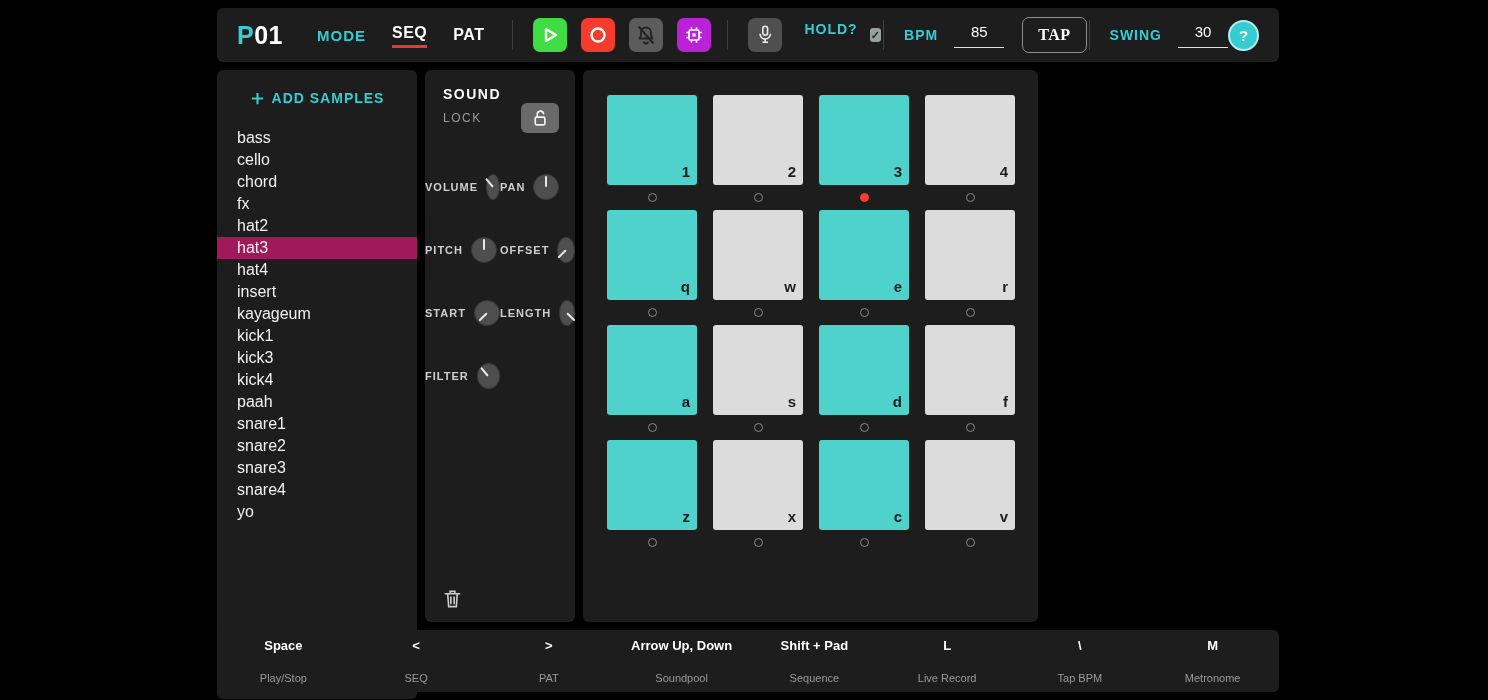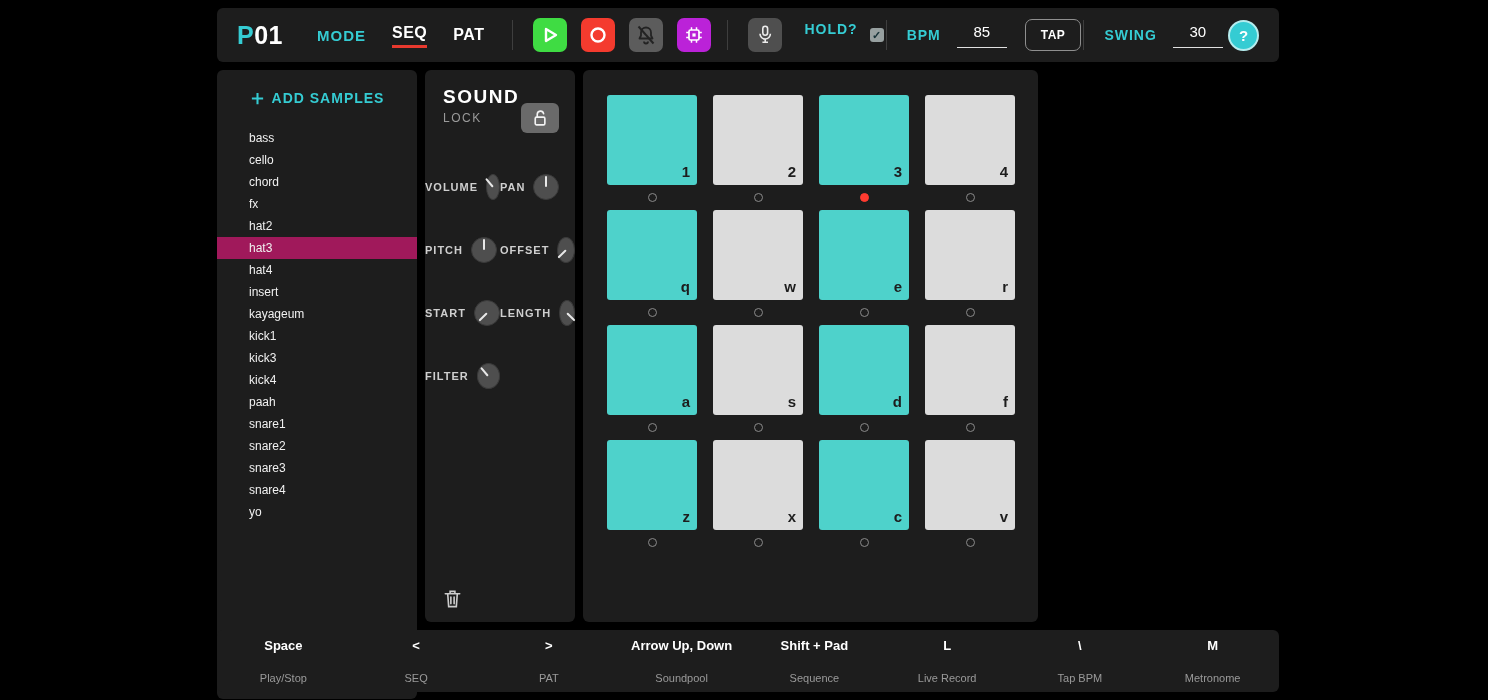--- a/index.html
+++ b/index.html
@@ -20,35 +20,35 @@
   .mode-btn.active{border-bottom:3px solid var(--redline)}
   .vdiv{width:1px;height:30px;background:#3e3e3e;margin:0 20px 0 2px;flex:none}
   .sqbtn{width:34px;height:34px;border-radius:7px;border:none;display:flex;align-items:center;justify-content:center;margin-right:14px;cursor:pointer;padding:0;flex:none}
   .play-btn{background:var(--play)} .rec-btn{background:var(--record)}
   .graybtn{background:#5c5c5c} .purplebtn{background:var(--purple)} .micbtn{background:#4f4f4f}
   .hold{color:var(--accent);font-weight:bold;font-size:14px;letter-spacing:1px;margin:0 12px 12px 8px}
   .checkbox{width:14px;height:14px;border-radius:3px;background:#97a0a0;display:flex;align-items:center;justify-content:center;color:#173238;cursor:pointer;font-size:11px}
   .checkbox.checked::after{content:"\2713";font-weight:bold}
   .num-label{color:var(--accent);font-weight:bold;font-size:14px;letter-spacing:1px;margin-right:16px}
   .num-input{width:50px;background:transparent;border:none;border-bottom:1px solid #e0e0e0;color:#fff;font-size:15px;text-align:center;padding:0 0 7px;font-family:inherit;outline:none}
-  .tap{border:1.5px solid #8f8f8f;background:transparent;color:#fff;font-weight:bold;font-size:12px;letter-spacing:.5px;border-radius:7px;padding:8px 15px;margin-left:18px;cursor:pointer;font-family:Liberation Sans, sans-serif}
+  .tap{border:1.5px solid #8f8f8f;background:transparent;color:#fff;font-weight:bold;font-size:16px;letter-spacing:.5px;border-radius:7px;padding:8px 15px;margin-left:18px;cursor:pointer;font-family:Liberation Serif, serif}
   .help{margin-left:auto;width:31px;height:31px;border-radius:50%;background:var(--accent);border:2px solid #b5ecee;color:#fff;font-weight:bold;font-size:15px;display:flex;align-items:center;justify-content:center;cursor:pointer;font-family:inherit;flex:none}
 
   
   .samples{left:217px;top:70px;width:200px;height:629px}
   .add{position:absolute;top:20px;left:0;width:100%;display:flex;align-items:center;justify-content:center;gap:7px;color:var(--accent);font-weight:bold;font-size:14px;letter-spacing:1px;cursor:pointer}
   .slist{position:absolute;top:57px;left:0;width:100%;margin:0;padding:0;list-style:none}
-  .slist li{height:22px;line-height:22px;padding-left:32px;font-size:12px;color:#f0f0f0;cursor:pointer}
+  .slist li{height:22px;line-height:22px;padding-left:20px;font-size:16px;color:#f0f0f0;cursor:pointer}
   .slist li.selected{background:var(--highlight)}
   .pfoot{position:absolute;bottom:12px;left:0;width:100%;display:flex;justify-content:space-between;padding:0 16px}
   .iconbtn{background:none;border:none;padding:0;cursor:pointer;line-height:0}
 
   
   .sound{left:425px;top:70px;width:150px;height:552px}
-  .sound-title{position:absolute;top:16px;left:18px;color:#fff;font-weight:bold;font-size:19px;letter-spacing:1.5px}
+  .sound-title{position:absolute;top:16px;left:18px;color:#fff;font-weight:bold;font-size:14px;letter-spacing:1.5px}
   .lock-label{position:absolute;top:41px;left:18px;color:#9a9a9a;font-size:12px;letter-spacing:1.5px}
   .lock-btn{position:absolute;top:33px;left:96px;width:38px;height:30px;background:#6a6a6a;border:none;border-radius:6px;display:flex;align-items:center;justify-content:center;cursor:pointer}
   .kc{position:absolute;width:75px;display:flex;flex-direction:row;align-items:center;gap:8px}
   .klabel{color:#cfcfcf;font-size:11px;font-weight:bold;letter-spacing:1px}
   .knob{width:26px;height:26px;border-radius:50%;background:#4e4e4e;border:1px solid #3a3a3a;position:relative;cursor:pointer}
   .kind{position:absolute;left:50%;bottom:50%;width:2px;height:11px;background:#e8e8e8;border-radius:1px;transform-origin:50% 100%;transform:translateX(-50%)}
   .kc0{left:0;top:104px}.kc1{left:75px;top:104px}.kc2{left:0;top:167px}.kc3{left:75px;top:167px}
   .kc4{left:0;top:230px}.kc5{left:75px;top:230px}.kc6{left:0;top:293px}
 
   

